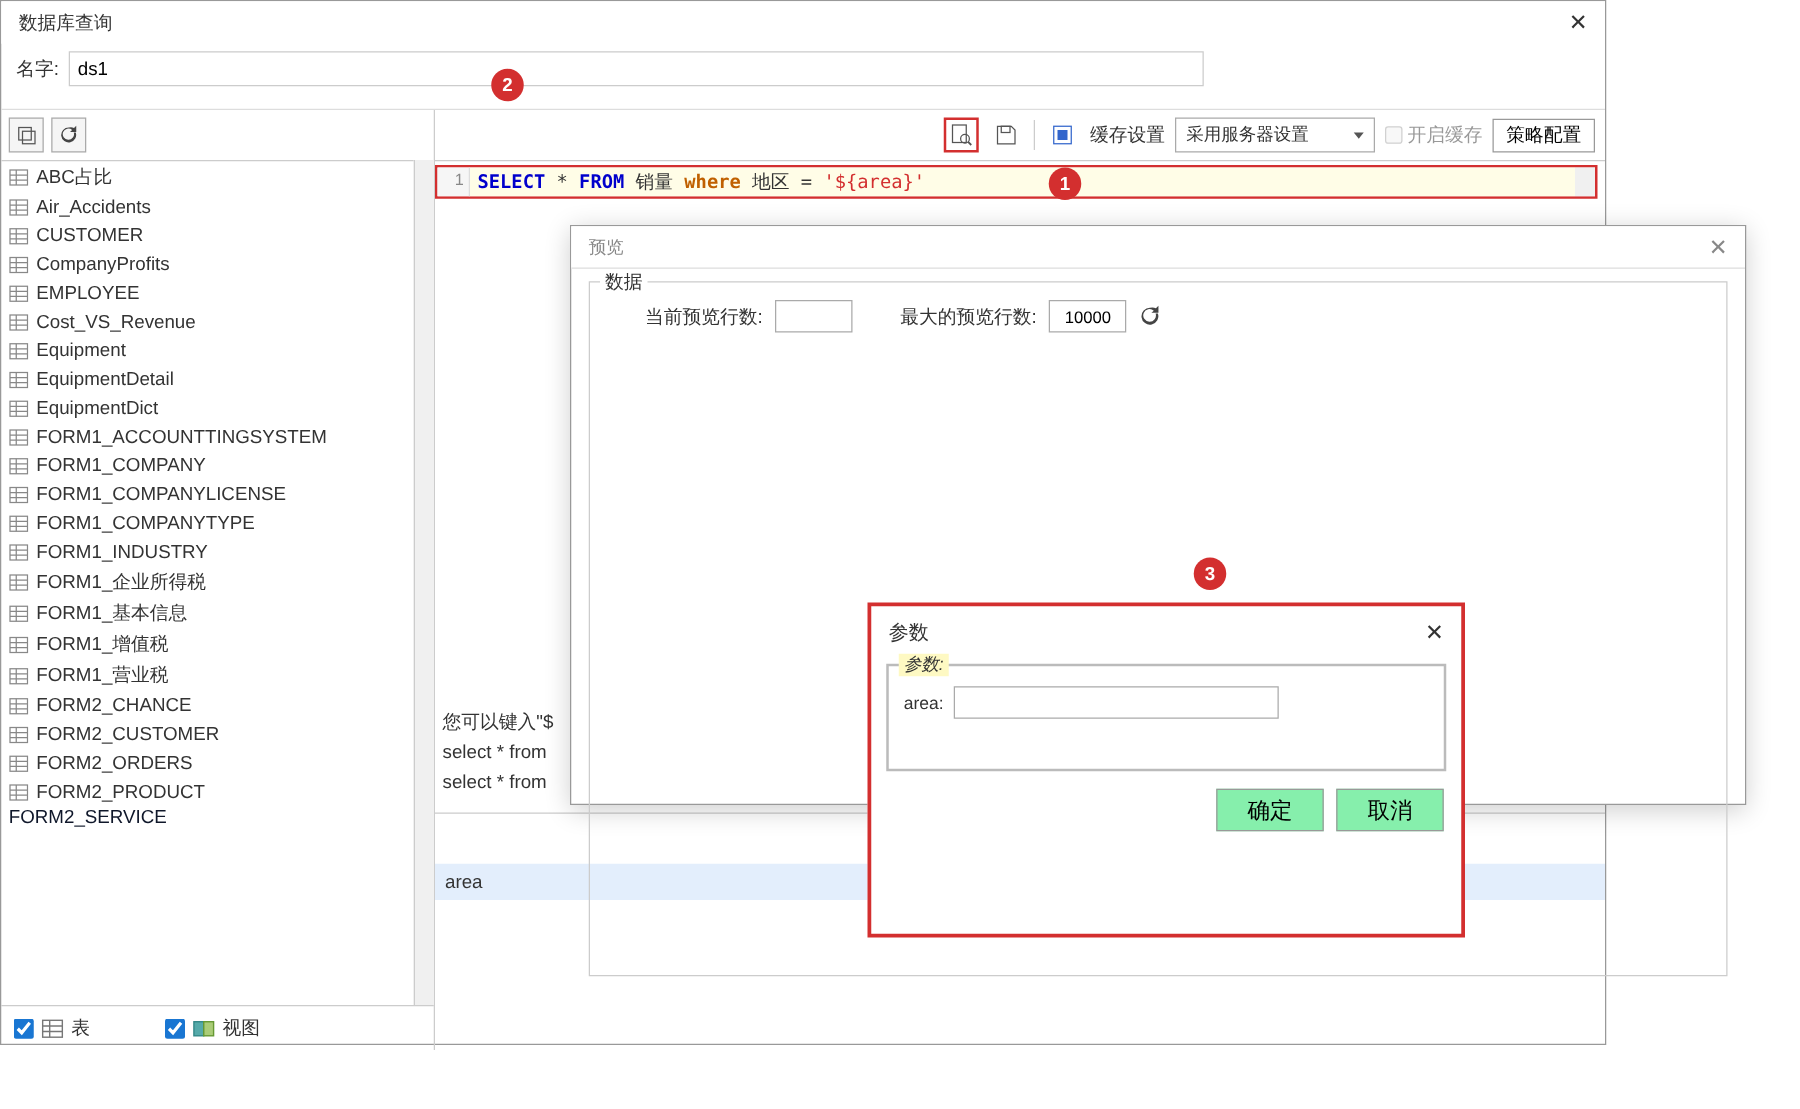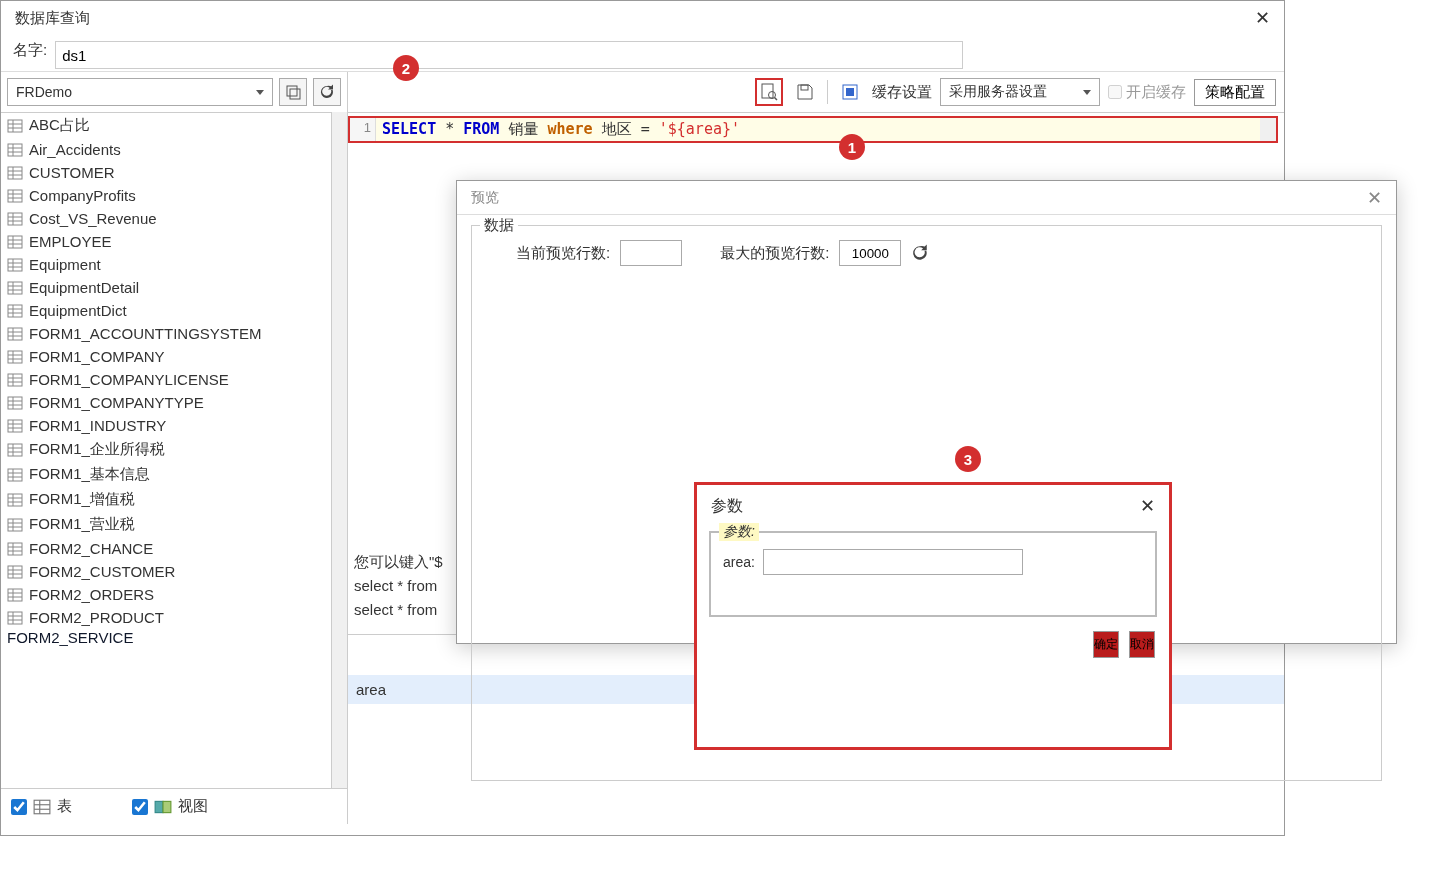--- a/index.html
+++ b/index.html
@@ -3,21 +3,21 @@
 <meta charset="utf-8">
 <style>
 * { box-sizing: border-box; margin: 0; padding: 0; }
 body { font-family: "Microsoft YaHei", sans-serif; font-size: 14px; color: #333; background: #fff; position: relative; width: 1440px; height: 887px; overflow: hidden; }
 
 .main-window { position: absolute; top: 0; left: 0; width: 1285px; height: 836px; border: 1px solid #999; background: #fff; }
 .title-bar { height: 34px; display: flex; align-items: center; justify-content: space-between; padding: 0 14px; background: #fff; }
 .title-bar .title { font-size: 15px; }
 .title-bar .close { font-size: 18px; cursor: pointer; }
 
-.name-row { display: flex; padding: 6px 12px 2px; gap: 8px; border-bottom: 1px solid #ddd; }
+.name-row { display: flex; align-items: center; padding: 6px 12px 18px; gap: 8px; border-bottom: 1px solid #ddd; }
 .name-row label { font-size: 15px; }
 .name-row input { flex: 0 0 908px; height: 28px; border: 1px solid #ccc; padding: 0 6px; font-size: 15px; }
 
 .body-split { display: flex; height: calc(100% - 82px); }
 .left-panel { width: 347px; border-right: 1px solid #ccc; display: flex; flex-direction: column; }
 .db-select-row { display: flex; align-items: center; gap: 6px; padding: 6px; }
 .db-select { flex: 1; height: 28px; border: 1px solid #aaa; display: flex; align-items: center; justify-content: space-between; padding: 0 8px; background: #fff; position: relative; cursor: pointer; }
 .db-select::after { content: ""; width: 0; height: 0; border-left: 4px solid transparent; border-right: 4px solid transparent; border-top: 5px solid #555; position: absolute; right: 8px; }
 .tool-btn { width: 28px; height: 28px; border: 1px solid #aaa; background: #f5f5f5; display: flex; align-items: center; justify-content: center; cursor: pointer; }
 .tool-btn.refresh svg { width: 16px; height: 16px; }
@@ -75,44 +75,41 @@
 
 
 .params-dialog { position: absolute; top: 482px; left: 694px; width: 478px; height: 268px; background: #fff; border: 3px solid #d32f2f; z-index: 60; }
 .params-dialog .ptitle { display: flex; justify-content: space-between; align-items: center; padding: 10px 14px; font-size: 16px; }
 .params-dialog .ptitle .close { cursor: pointer; font-size: 18px; }
 .params-group { margin: 4px 12px; border: 2px solid #bbb; padding: 16px 12px 40px; position: relative; }
 .params-group .legend { position: absolute; top: -10px; left: 8px; background: #fef9c3; padding: 0 4px; font-style: italic; }
 .params-group .prow { display: flex; align-items: center; gap: 8px; }
 .params-group .prow input { width: 260px; height: 26px; border: 1px solid #aaa; padding: 0 6px; }
 .params-dialog .btns { display: flex; justify-content: flex-end; gap: 10px; padding: 10px 14px; }
-.params-dialog .btns button { border: 1px solid #999; background: #b91c1c; padding: 4px 0; font-size: 12px; cursor: pointer; }
+.params-dialog .btns button { border: 1px solid #999; background: #86efac; padding: 4px 24px; font-size: 18px; cursor: pointer; }
 
 svg { display: block; }
 </style>
 </head>
 <body>
 
 <div class="main-window">
   <div class="title-bar">
     <span class="title">数据库查询</span>
     <span class="close">✕</span>
   </div>
 
   <div class="name-row">
     <label>名字:</label>
     <input type="text" value="ds1" style="">
   </div>
 
   <div class="body-split">
     <div class="left-panel">
       <div class="db-select-row">
-        <div class="db-select">
-          <span>FRDemo</span>
-        </div>
         <div class="tool-btn">
           <svg width="16" height="16" viewBox="0 0 16 16">
               <rect x="2" y="2" width="10" height="10" fill="none" stroke="#555"></rect>
               <rect x="5" y="5" width="10" height="10" fill="none" stroke="#555"></rect>
             </svg>
         </div>
         <div class="tool-btn refresh">
           <svg viewBox="0 0 16 16">
               <path d="M8 2a6 6 0 1 0 5.6 4H12a4.5 4.5 0 1 1-1.3-2L9 5.5h5V.5l-1.8 1.8A6 6 0 0 0 8 2z" fill="#444"></path>
             </svg>
@@ -158,30 +155,30 @@
               </svg>
               <span>CompanyProfits</span>
             </div>
             <div class="table-item">
               <svg class="table-icon" viewBox="0 0 16 16">
                 <rect x="1" y="2" width="14" height="12" fill="none" stroke="#888"></rect>
                 <line x1="1" y1="6" x2="15" y2="6" stroke="#888"></line>
                 <line x1="1" y1="10" x2="15" y2="10" stroke="#888"></line>
                 <line x1="6" y1="2" x2="6" y2="14" stroke="#888"></line>
               </svg>
+              <span>EMPLOYEE</span>
+            </div>
+            <div class="table-item">
+              <svg class="table-icon" viewBox="0 0 16 16">
+                <rect x="1" y="2" width="14" height="12" fill="none" stroke="#888"></rect>
+                <line x1="1" y1="6" x2="15" y2="6" stroke="#888"></line>
+                <line x1="1" y1="10" x2="15" y2="10" stroke="#888"></line>
+                <line x1="6" y1="2" x2="6" y2="14" stroke="#888"></line>
+              </svg>
               <span>Cost_VS_Revenue</span>
-            </div>
-            <div class="table-item">
-              <svg class="table-icon" viewBox="0 0 16 16">
-                <rect x="1" y="2" width="14" height="12" fill="none" stroke="#888"></rect>
-                <line x1="1" y1="6" x2="15" y2="6" stroke="#888"></line>
-                <line x1="1" y1="10" x2="15" y2="10" stroke="#888"></line>
-                <line x1="6" y1="2" x2="6" y2="14" stroke="#888"></line>
-              </svg>
-              <span>EMPLOYEE</span>
             </div>
             <div class="table-item">
               <svg class="table-icon" viewBox="0 0 16 16">
                 <rect x="1" y="2" width="14" height="12" fill="none" stroke="#888"></rect>
                 <line x1="1" y1="6" x2="15" y2="6" stroke="#888"></line>
                 <line x1="1" y1="10" x2="15" y2="10" stroke="#888"></line>
                 <line x1="6" y1="2" x2="6" y2="14" stroke="#888"></line>
               </svg>
               <span>Equipment</span>
             </div>

